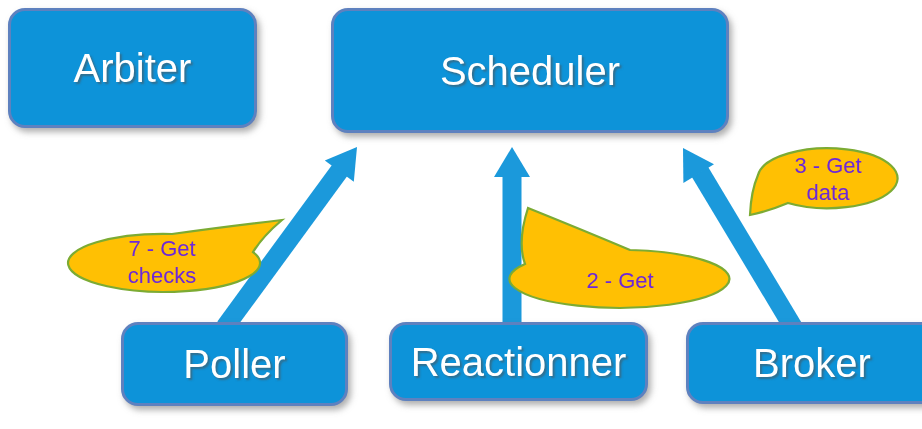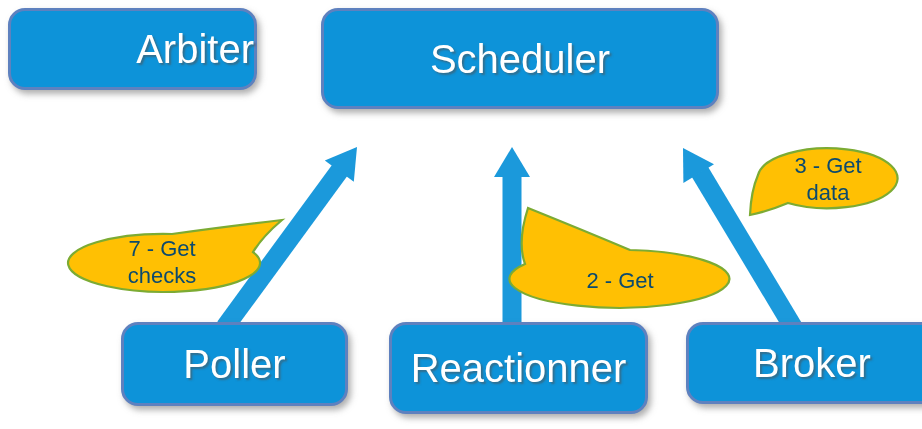--- a/index.html
+++ b/index.html
@@ -12,30 +12,30 @@
     position:absolute;display:flex;align-items:center;justify-content:center;
     background:#0d93d9;border:3px solid #5e81bf;border-radius:17px;
     box-shadow:3px 4px 6px rgba(110,110,110,0.55);
     z-index:2;box-sizing:border-box;
   }
   .node-label{
     color:#ffffff;font-size:40px;line-height:1;
     text-shadow:2px 2px 2px rgba(80,80,80,0.55);
     white-space:nowrap;
   }
-  .node-arbiter    {left:8px;  top:8px;  width:249px;height:82px;justify-content:flex-end;}
-  .node-scheduler  {left:321px;top:8px;  width:398px;height:101px;}
+  .node-arbiter    {left:8px;  top:8px;  width:249px;height:120px;}
+  .node-scheduler  {left:331px;top:8px;  width:398px;height:125px;}
   .node-poller     {left:121px;top:322px;width:227px;height:84px;}
-  .node-reactionner{left:389px;top:322px;width:259px;height:92px;}
+  .node-reactionner{left:389px;top:322px;width:259px;height:79px;}
   .node-broker     {left:686px;top:322px;width:252px;height:82px;}
   svg.layer{z-index:1;}
   svg#callout-shapes{z-index:3;}
   .callout-text{
     position:absolute;display:flex;flex-direction:column;align-items:center;justify-content:center;
-    color:#0c4a6e;font-size:22px;line-height:27px;text-align:center;z-index:4;
+    color:#6d28d9;font-size:22px;line-height:27px;text-align:center;z-index:4;
   }
   .callout-text-1{left:66px; top:233px;width:192px;height:58px;}
   .callout-text-2{left:510px;top:250px;width:220px;height:60px;}
   .callout-text-3{left:758px;top:150px;width:140px;height:58px;}
 </style>
 </head>
 <body>
 
 <div id="canvas">
 

